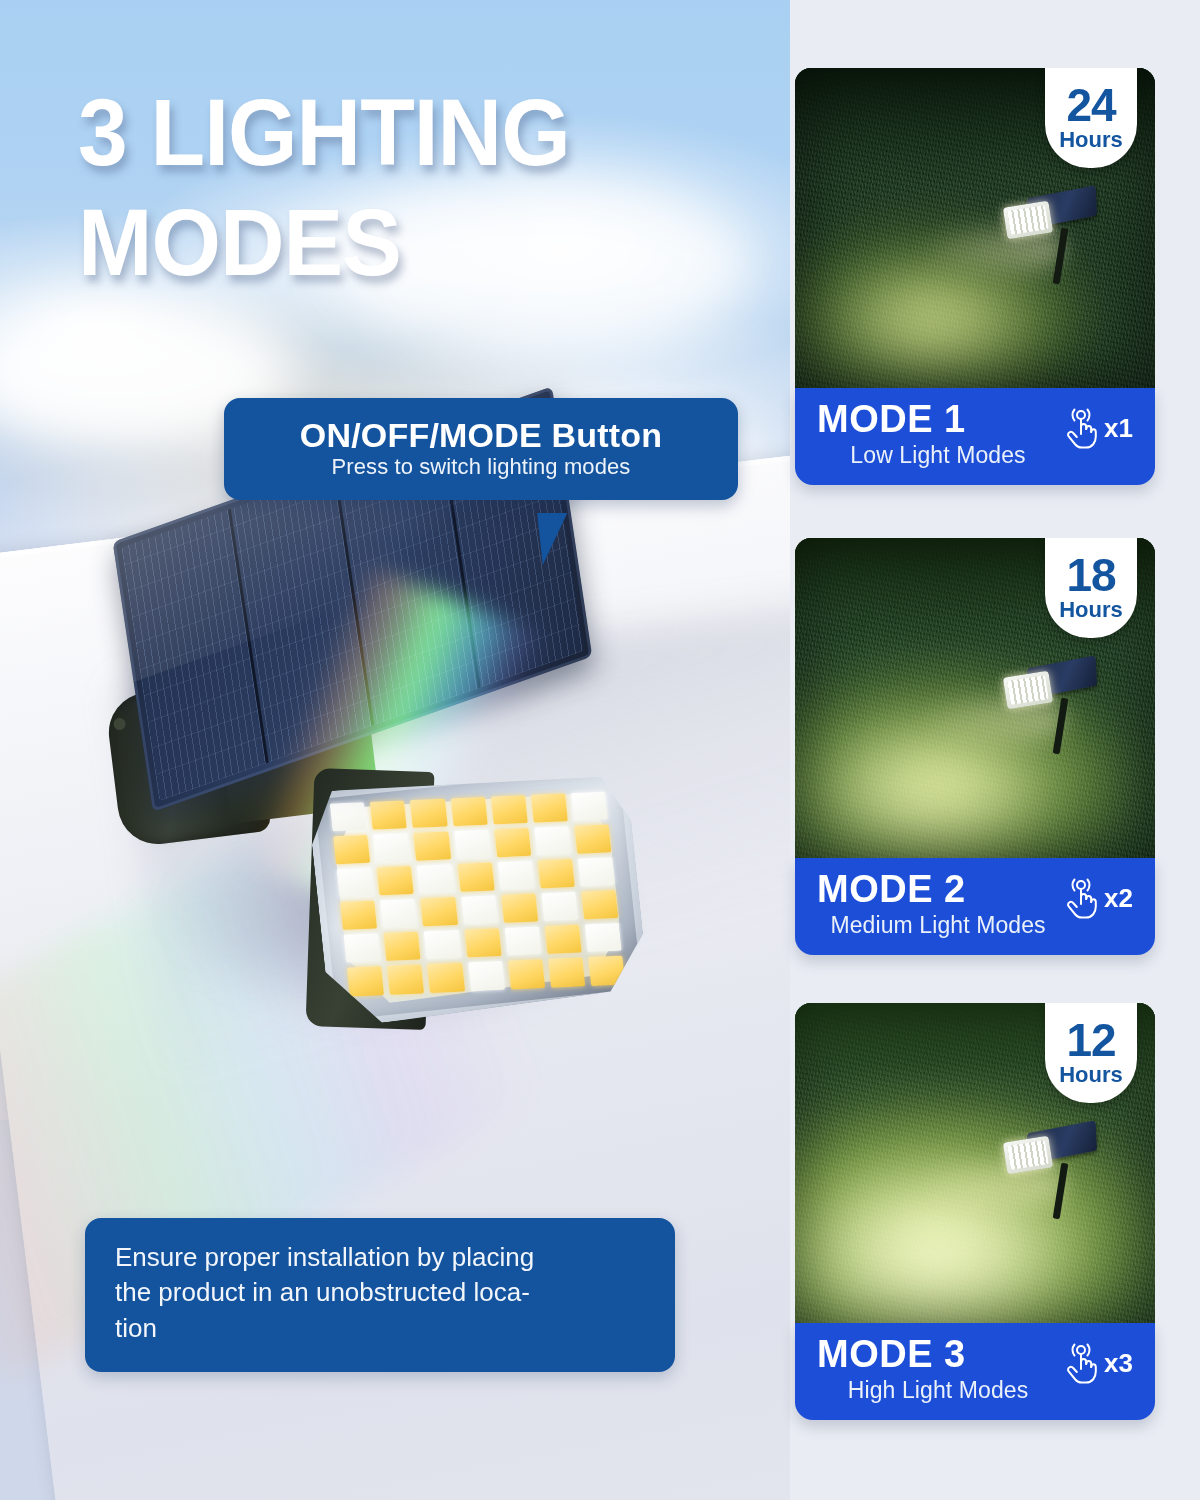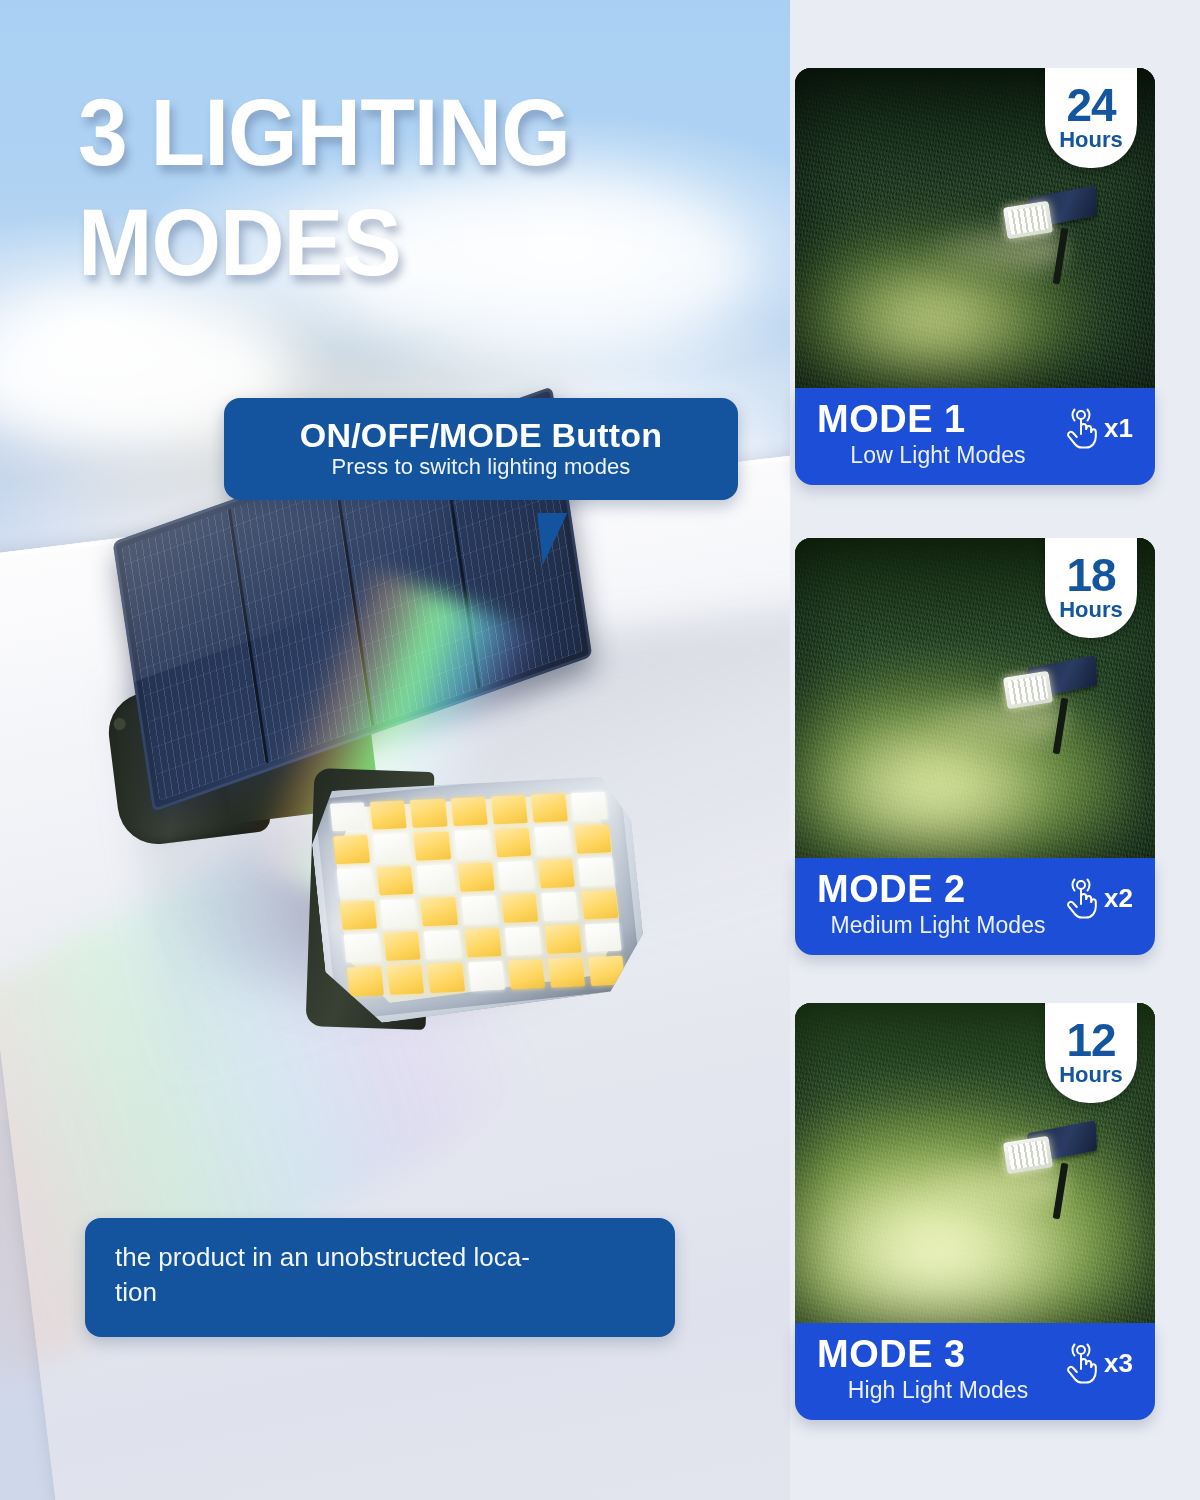--- a/index.html
+++ b/index.html
@@ -323,20 +323,21 @@
                   text-shadow:4px 7px 9px rgba(70,90,130,.38);transform:scaleX(.94);transform-origin:0 0;">MODES</div>
     </div>
 
     <div class="callout">
       <div class="callout-title">ON/OFF/MODE Button</div>
       <div class="callout-sub">Press to switch lighting modes</div>
     </div>
     <div class="callout-tail"></div>
 
     <div class="note">
+      <p>Ensure proper installation by placing</p>
       <p>the product in an unobstructed loca-</p>
       <p>tion</p>
     </div>
   </div>
 
   <div class="cards">
 
     <div class="card card1">
       <div class="photo">
         <div class="grass"></div>

